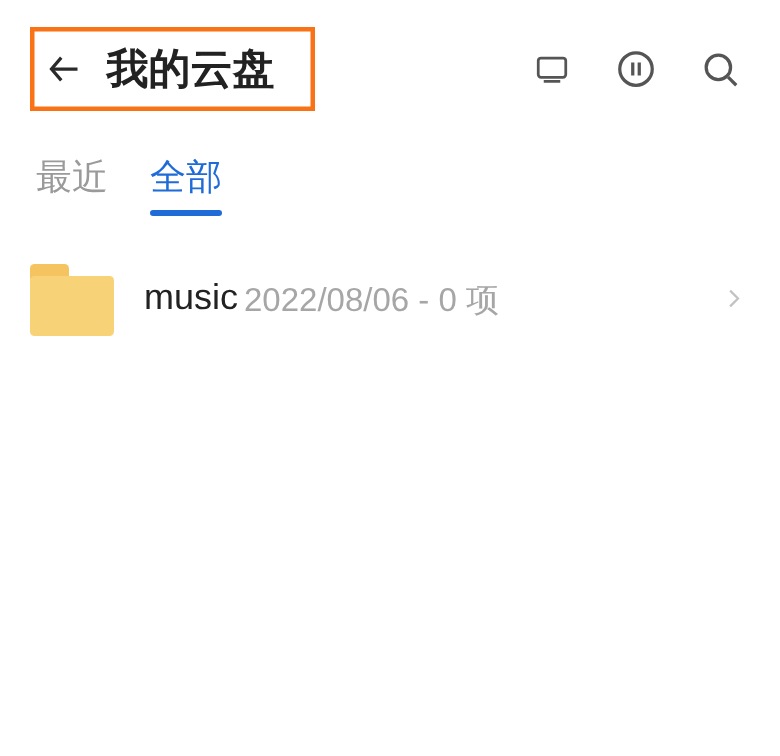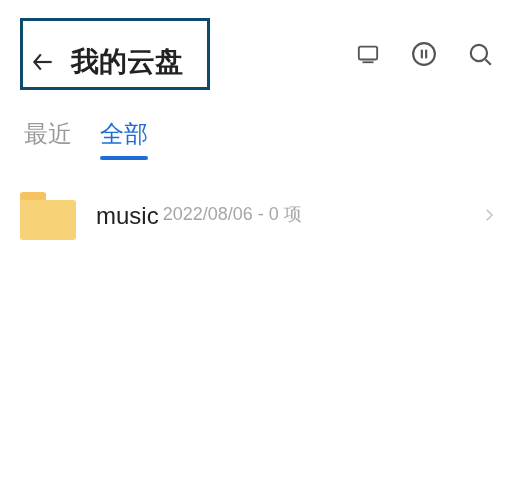--- a/index.html
+++ b/index.html
@@ -19,22 +19,22 @@
       display: flex;
       align-items: center;
       justify-content: space-between;
       padding: 18px 20px 18px 20px;
       position: relative;
     }
     .header-left {
       display: flex;
       align-items: center;
       gap: 14px;
-      border: 3px solid #0c4a6e;
-      padding: 22px 24px 6px 6px;
+      border: 3px solid #f97316;
+      padding: 6px 24px 6px 6px;
     }
     .back-icon {
       width: 28px;
       height: 28px;
       display: flex;
       align-items: center;
       justify-content: center;
       color: #2a2a2a;
     }
     .title {
@@ -120,21 +120,21 @@
     .file-info {
       flex: 1;
       display: flex;
       gap: 4px;
     }
     .file-name {
       font-size: 24px;
       color: #222;
     }
     .file-meta {
-      font-size: 18px;
+      font-size: 22px;
       color: #a6a6a6;
     }
     .chevron {
       width: 20px;
       height: 20px;
       color: #c2c2c2;
     }
   </style>
 </head>
 <body>

